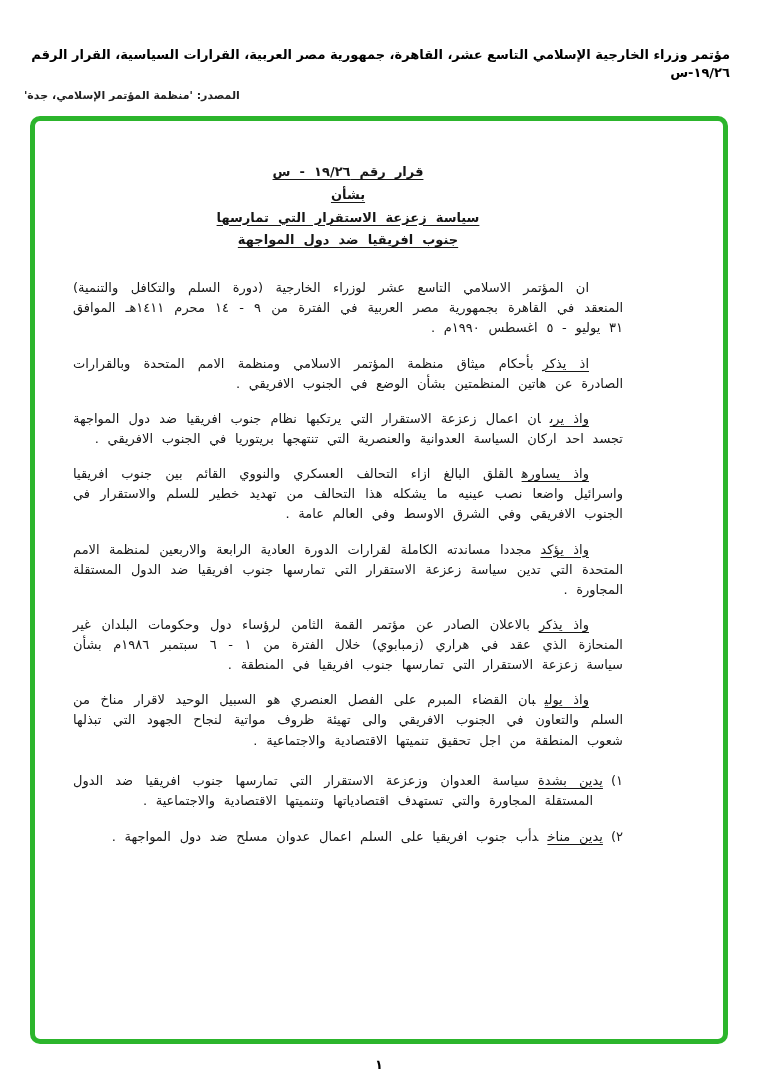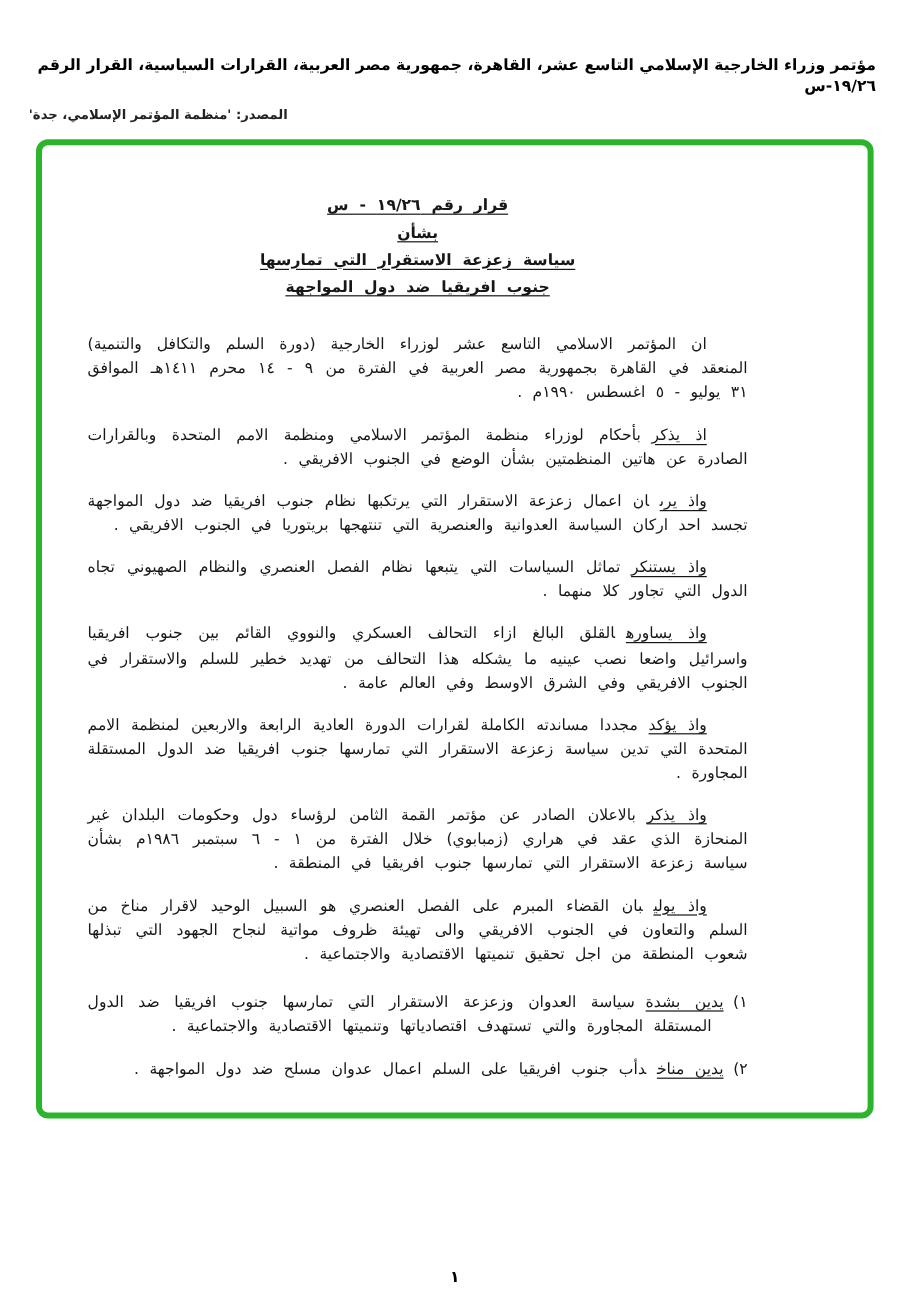--- a/index.html
+++ b/index.html
@@ -35,21 +35,21 @@
     font-size: 11px;
     font-weight: bold;
     color: #222222;
     text-align: left;
   }
   
   .scan-box {
     box-sizing: border-box;
     margin: 14px 30px 0 30px;
     width: 698px;
-    height: 816px;
+    height: 928px;
     border: 5px solid #2cb52c;
     border-radius: 10px;
     background: #ffffff;
     overflow: hidden;
   }
   .scan-content {
     box-sizing: border-box;
     width: 100%;
     height: 100%;
     padding: 40px 100px 16px 38px;
@@ -129,25 +129,24 @@
 
           <div class="title-line">سياسة زعزعة الاستقرار التي تمارسها</div>
 
           <div class="title-line">جنوب افريقيا ضد دول المواجهة</div>
         </div>
 
       <div class="paragraphs">
 
           <p class="para"><span class="rest">ان المؤتمر الاسلامي التاسع عشر لوزراء الخارجية (دورة السلم والتكافل والتنمية) المنعقد في القاهرة بجمهورية مصر العربية في الفترة من ٩ - ١٤ محرم ١٤١١هـ الموافق ٣١ يوليو - ٥ اغسطس ١٩٩٠م .</span></p>
 
-          <p class="para"><span class="lead">اذ يذكر</span><span class="rest">بأحكام لوزراء منظمة المؤتمر الاسلامي ومنظمة الامم المتحدة وبالقرارات الصادرة عن هاتين المنظمتين بشأن الوضع في الجنوب الافريقي .</span></p>
+          <p class="para"><span class="lead">اذ يذكر</span><span class="rest">بأحكام ميثاق منظمة المؤتمر الاسلامي ومنظمة الامم المتحدة وبالقرارات الصادرة عن هاتين المنظمتين بشأن الوضع في الجنوب الافريقي .</span></p>
 
           <p class="para"><span class="lead">واذ يرى</span><span class="rest">ان اعمال زعزعة الاستقرار التي يرتكبها نظام جنوب افريقيا ضد دول المواجهة تجسد احد اركان السياسة العدوانية والعنصرية التي تنتهجها بريتوريا في الجنوب الافريقي .</span></p>
 
-          <p class="para"><span class="lead">واذ يستنكر</span><span class="rest">تماثل السياسات التي يتبعها نظام الفصل العنصري والنظام الصهيوني تجاه الدول التي تجاور كلا منهما .</span></p>
 
           <p class="para"><span class="lead">واذ يساوره</span><span class="rest">القلق البالغ ازاء التحالف العسكري والنووي القائم بين جنوب افريقيا واسرائيل واضعا نصب عينيه ما يشكله هذا التحالف من تهديد خطير للسلم والاستقرار في الجنوب الافريقي وفي الشرق الاوسط وفي العالم عامة .</span></p>
 
           <p class="para"><span class="lead">واذ يؤكد</span><span class="rest">مجددا مساندته الكاملة لقرارات الدورة العادية الرابعة والاربعين لمنظمة الامم المتحدة التي تدين سياسة زعزعة الاستقرار التي تمارسها جنوب افريقيا ضد الدول المستقلة المجاورة .</span></p>
 
           <p class="para"><span class="lead">واذ يذكر</span><span class="rest">بالاعلان الصادر عن مؤتمر القمة الثامن لرؤساء دول وحكومات البلدان غير المنحازة الذي عقد في هراري (زمبابوي) خلال الفترة من ١ - ٦ سبتمبر ١٩٨٦م بشأن سياسة زعزعة الاستقرار التي تمارسها جنوب افريقيا في المنطقة .</span></p>
 
           <p class="para"><span class="lead">واذ يولي</span><span class="rest">بان القضاء المبرم على الفصل العنصري هو السبيل الوحيد لاقرار مناخ من السلم والتعاون في الجنوب الافريقي والى تهيئة ظروف مواتية لنجاح الجهود التي تبذلها شعوب المنطقة من اجل تحقيق تنميتها الاقتصادية والاجتماعية .</span></p>
         </div>
 

